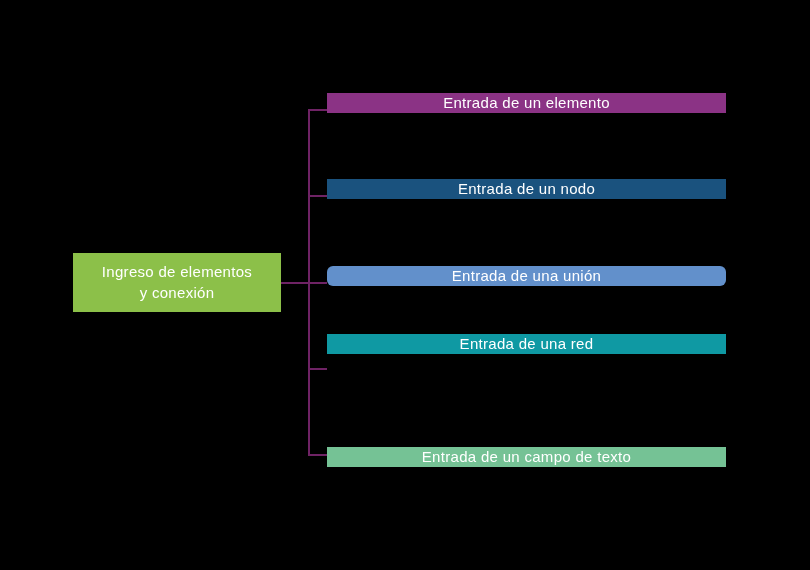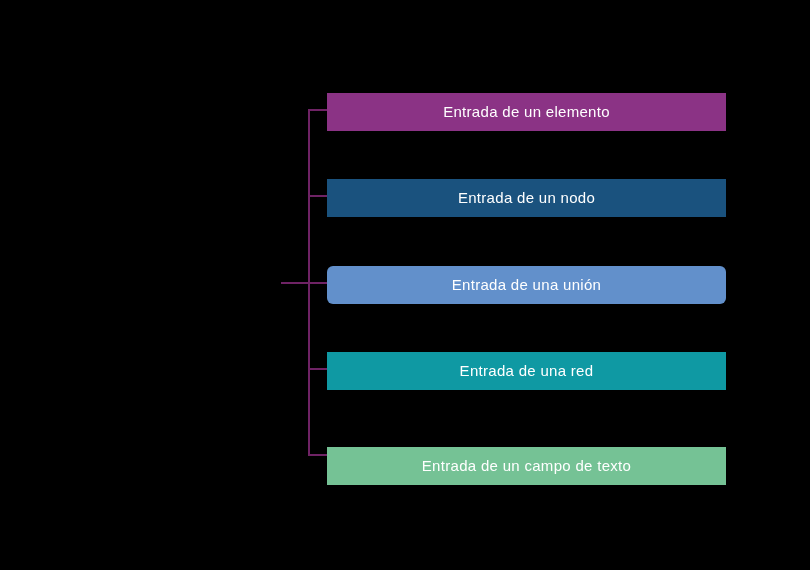--- a/index.html
+++ b/index.html
@@ -24,26 +24,26 @@
     letter-spacing: 0.3px;
     text-align: center;
     line-height: 1.35;
   }
   .root-node {
     left: 73px; top: 253px;
     width: 208px; height: 59px;
   }
   .child-node {
     left: 327px;
-    width: 399px; height: 38px;
+    width: 399px; height: 20px;
   }
   .child-0 { top: 93px; }
   .child-1 { top: 179px; }
   .child-2 { top: 266px; }
-  .child-3 { top: 352px; }
+  .child-3 { top: 334px; }
   .child-4 { top: 438px; margin-top: 9px; }
   .connector {
     position: absolute;
   }
   .conn-v {
     left: 308px; top: 109px;
     width: 2px; height: 347px;
   }
   .conn-h {
     height: 2px;
@@ -59,20 +59,24 @@
 
 <div class="canvas" style="background-color: rgb(0, 0, 0);">
 
   <div class="connector conn-v" style="background-color: rgb(111, 35, 101);"></div>
   <div class="connector conn-h conn-b0" style="background-color: rgb(111, 35, 101);"></div>
   <div class="connector conn-h conn-b1" style="background-color: rgb(111, 35, 101);"></div>
   <div class="connector conn-h conn-b2" style="background-color: rgb(111, 35, 101);"></div>
   <div class="connector conn-h conn-b3" style="background-color: rgb(111, 35, 101);"></div>
   <div class="connector conn-h conn-b4" style="background-color: rgb(111, 35, 101);"></div>
 
+  <div class="node root-node" style="background-color: rgb(140, 192, 73);">
+    <span>Ingreso de elementos</span>
+    <span>y conexión</span>
+  </div>
 
   <div class="node child-node child-0" style="background-color: rgb(139, 51, 133);">
     <span>Entrada de un elemento</span>
   </div>
   <div class="node child-node child-1" style="background-color: rgb(26, 82, 126);">
     <span>Entrada de un nodo</span>
   </div>
   <div class="node child-node child-2" style="background-color: rgb(98, 144, 203); border-radius: 6px;">
     <span>Entrada de una unión</span>
   </div>

